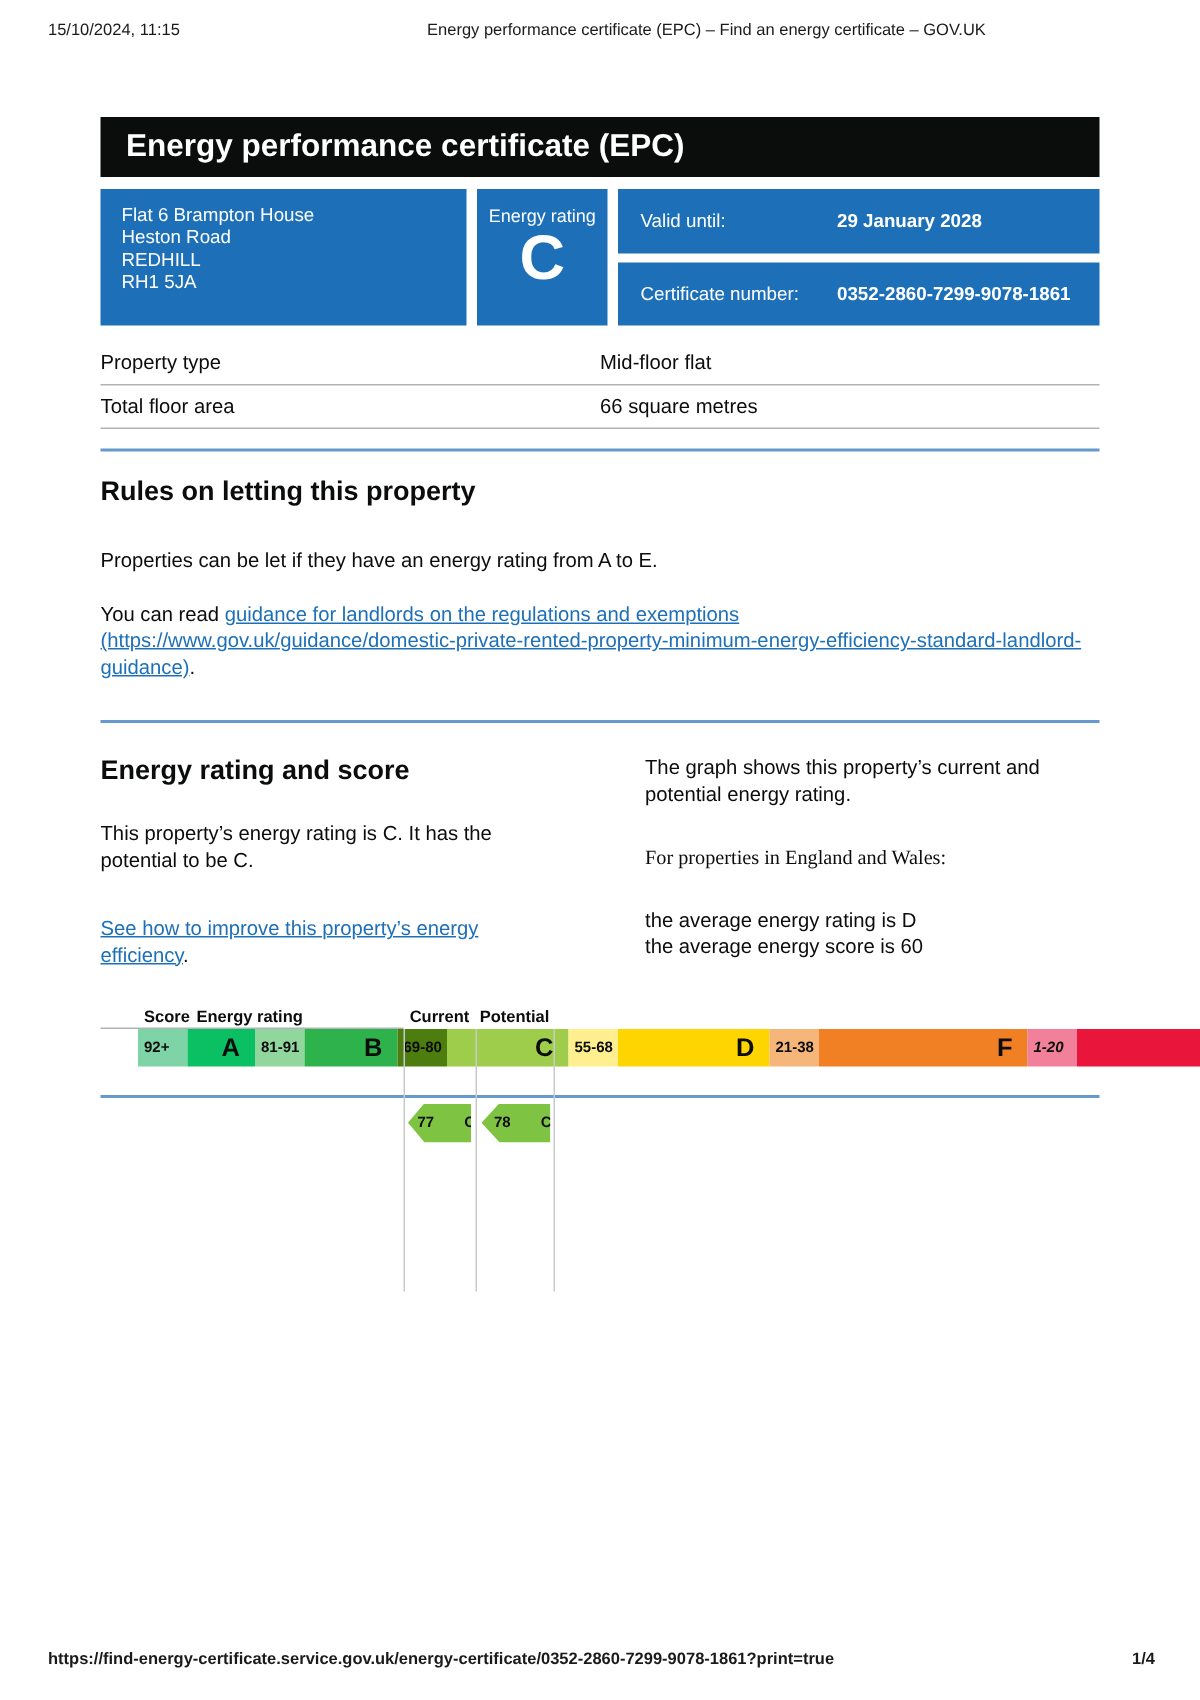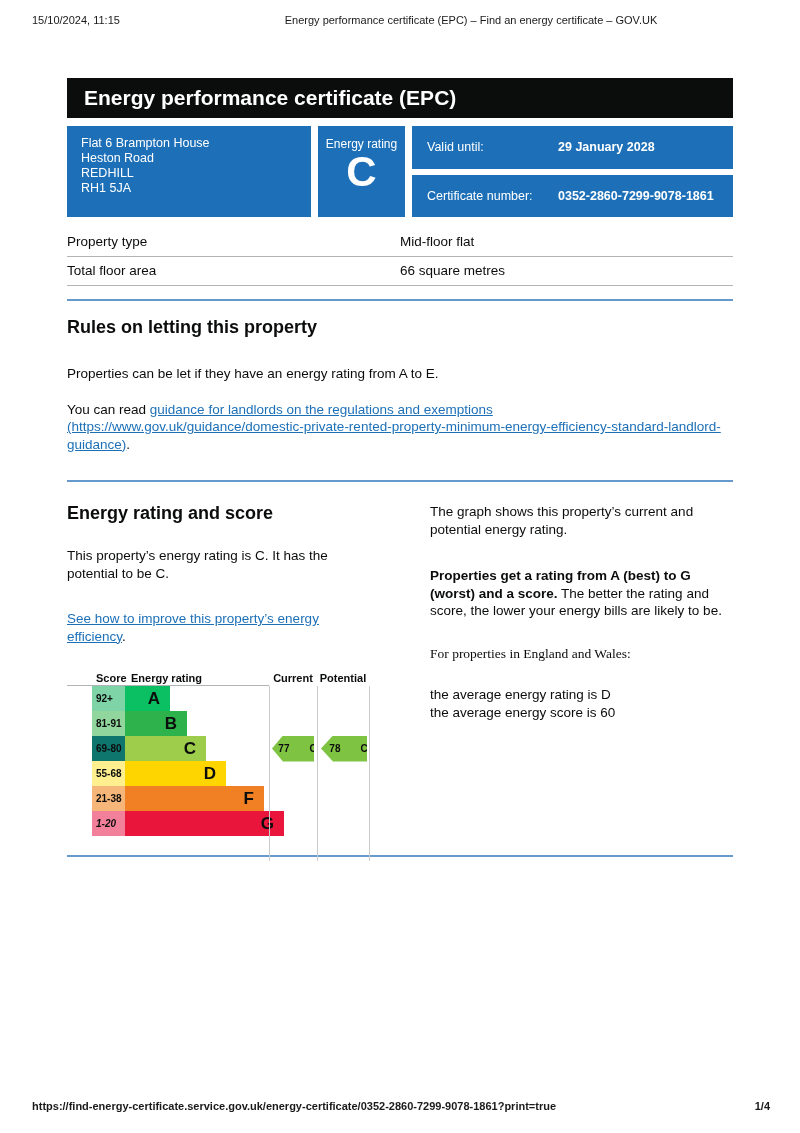--- a/index.html
+++ b/index.html
@@ -65,21 +65,21 @@
   .p-ew{margin-top:25px;font-family:Liberation Serif, serif;}
   .p-averages{margin-top:24px;}
   
   .epc-chart{position:relative;width:302px;margin-top:27px;padding-left:25px;}
   .epc-header{display:flex;height:14px;font-size:11px;font-weight:bold;line-height:13px;}
   .h-score{width:33px;padding-left:4px;}
   .h-rating{flex:1;padding-left:6px;}
   .h-current{width:48px;text-align:center;}
   .h-potential{width:52px;text-align:center;}
   .epc-header-underline{position:absolute;left:0;top:13px;width:202px;height:1px;background:var(--border-gray);}
-  .epc-rows{display:flex;flex-direction:column;}
+  .epc-rows{display:flex;flex-direction:row;}
   .epc-row{display:flex;height:25px;}
   .epc-score-cell{width:33px;flex:none;font-size:10px;font-weight:bold;line-height:25px;padding-left:4px;}
   .epc-bar{font-size:17px;font-weight:bold;line-height:25px;text-align:right;padding-right:10px;color:#0b0c0c;}
   .vline{position:absolute;top:14px;height:175px;width:1px;background:var(--chart-line);}
   .vline-1{left:202px;}
   .vline-2{left:250px;}
   .vline-3{left:302px;}
   .epc-arrow{
     position:absolute;height:26px;display:flex;align-items:center;justify-content:center;
     gap:20px;font-size:10px;font-weight:bold;padding-left:9px;color:#0b0c0c;
@@ -159,21 +159,21 @@
         <div class="epc-rows">
             <div class="epc-row">
               <div class="epc-score-cell" style="background: rgb(126, 211, 167);">92+</div>
               <div class="epc-bar" style="width: 45px; background: rgb(11, 191, 99);">A</div>
             </div>
             <div class="epc-row">
               <div class="epc-score-cell" style="background: rgb(144, 214, 157);">81-91</div>
               <div class="epc-bar" style="width: 62px; background: rgb(46, 179, 76);">B</div>
             </div>
             <div class="epc-row">
-              <div class="epc-score-cell" style="background: #0f766e;">69-80</div>
+              <div class="epc-score-cell" style="background: #4d7c0f;">69-80</div>
               <div class="epc-bar" style="width: 81px; background: rgb(158, 205, 75);">C</div>
             </div>
             <div class="epc-row">
               <div class="epc-score-cell" style="background: rgb(255, 239, 143);">55-68</div>
               <div class="epc-bar" style="width: 101px; background: rgb(255, 213, 0);">D</div>
             </div>
             <div class="epc-row">
               <div class="epc-score-cell" style="background: rgb(246, 182, 121);">21-38</div>
               <div class="epc-bar" style="width: 139px; background: rgb(240, 128, 35);">F</div>
             </div>
@@ -191,21 +191,20 @@
         </div>
         <div class="epc-arrow arrow-potential" style="top: 63.5px; background: rgb(126, 195, 66);">
           <span>78</span>
             <span>C</span>
         </div>
       </div>
     </div>
 
     <div class="col-right">
       <p class="p-graph">The graph shows this property’s current and potential energy rating.</p>
-      <p class="p-bold"><strong>Properties get a rating from A (best) to G (worst) and a score.</strong><span> The better the rating and score, the lower your energy bills are likely to be.</span></p>
       <p class="p-ew">For properties in England and Wales:</p>
       <p class="p-averages">
         <span>the average energy rating is D</span><br>
         <span>the average energy score is 60</span>
       </p>
     </div>
   </div>
 
   <hr class="divider d3">
 

